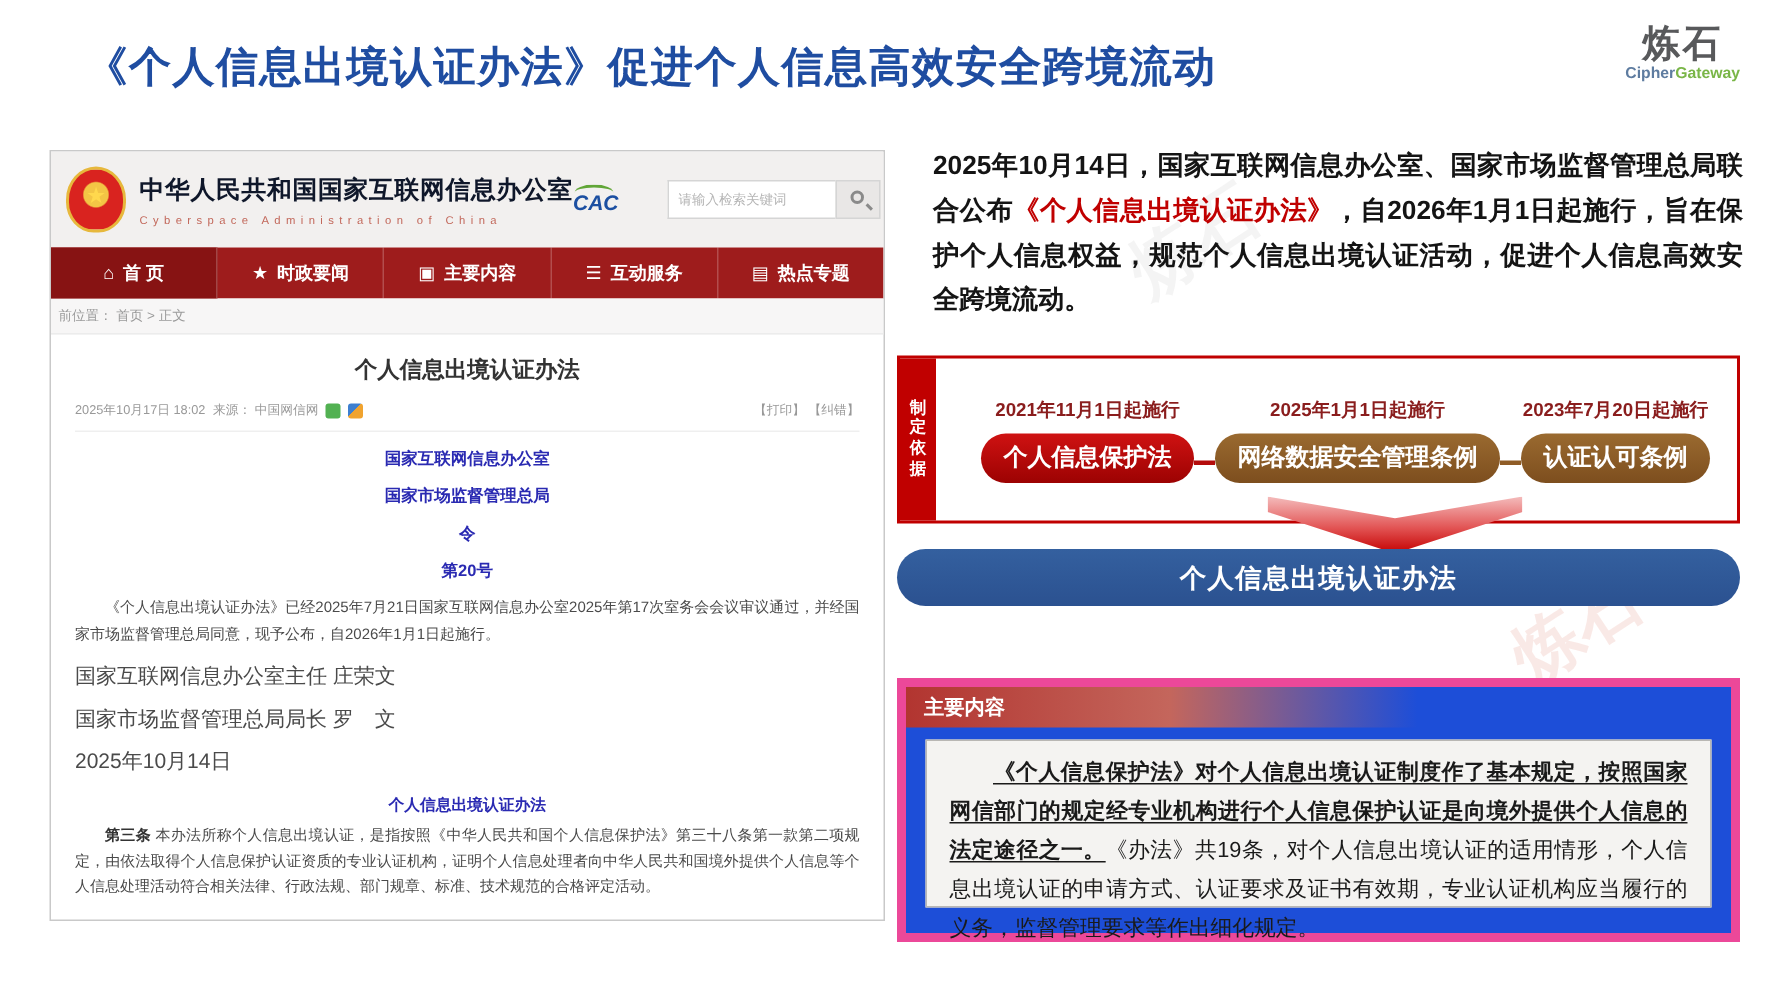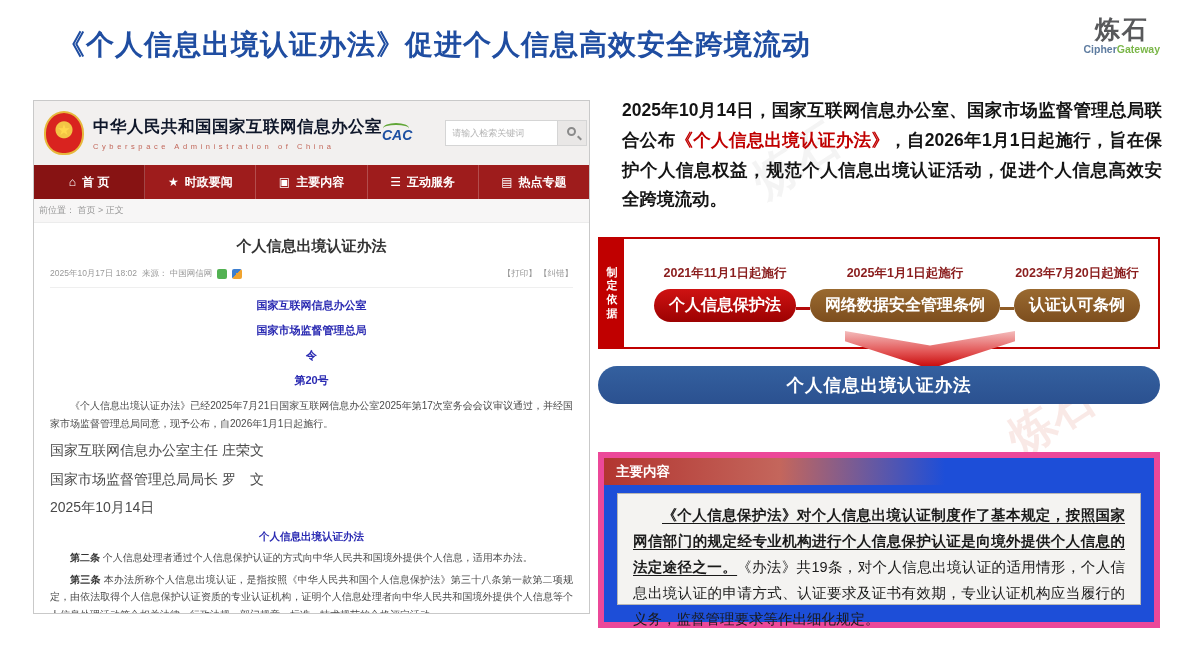--- a/index.html
+++ b/index.html
@@ -157,21 +157,20 @@
     <div class="blue-line">国家市场监督管理总局</div>
     <div class="blue-line">令</div>
     <div class="blue-line">第20号</div>
     <div class="announce">《个人信息出境认证办法》已经2025年7月21日国家互联网信息办公室2025年第17次室务会会议审议通过，并经国家市场监督管理总局同意，现予公布，自2026年1月1日起施行。</div>
     <div class="signs">
       <div>国家互联网信息办公室主任 庄荣文</div>
       <div>国家市场监督管理总局局长 罗　文</div>
       <div>2025年10月14日</div>
     </div>
     <div class="doc-title2">个人信息出境认证办法</div>
-    <div class="law-p"><b>第二条</b> <span>个人信息处理者通过个人信息保护认证的方式向中华人民共和国境外提供个人信息，适用本办法。</span></div>
     <div class="law-p"><b>第三条</b> <span>本办法所称个人信息出境认证，是指按照《中华人民共和国个人信息保护法》第三十八条第一款第二项规定，由依法取得个人信息保护认证资质的专业认证机构，证明个人信息处理者向中华人民共和国境外提供个人信息等个人信息处理活动符合相关法律、行政法规、部门规章、标准、技术规范的合格评定活动。</span></div>
   </div>
 </div>
 
 <div class="intro">
   <span>2025年10月14日，国家互联网信息办公室、国家市场监督管理总局联合公布</span><span class="hl">《个人信息出境认证办法》</span><span>，自2026年1月1日起施行，旨在保护个人信息权益，规范个人信息出境认证活动，促进个人信息高效安全跨境流动。</span>
 </div>
 
 <div class="timeline">
   <div class="tl-tab">制定依据</div>

